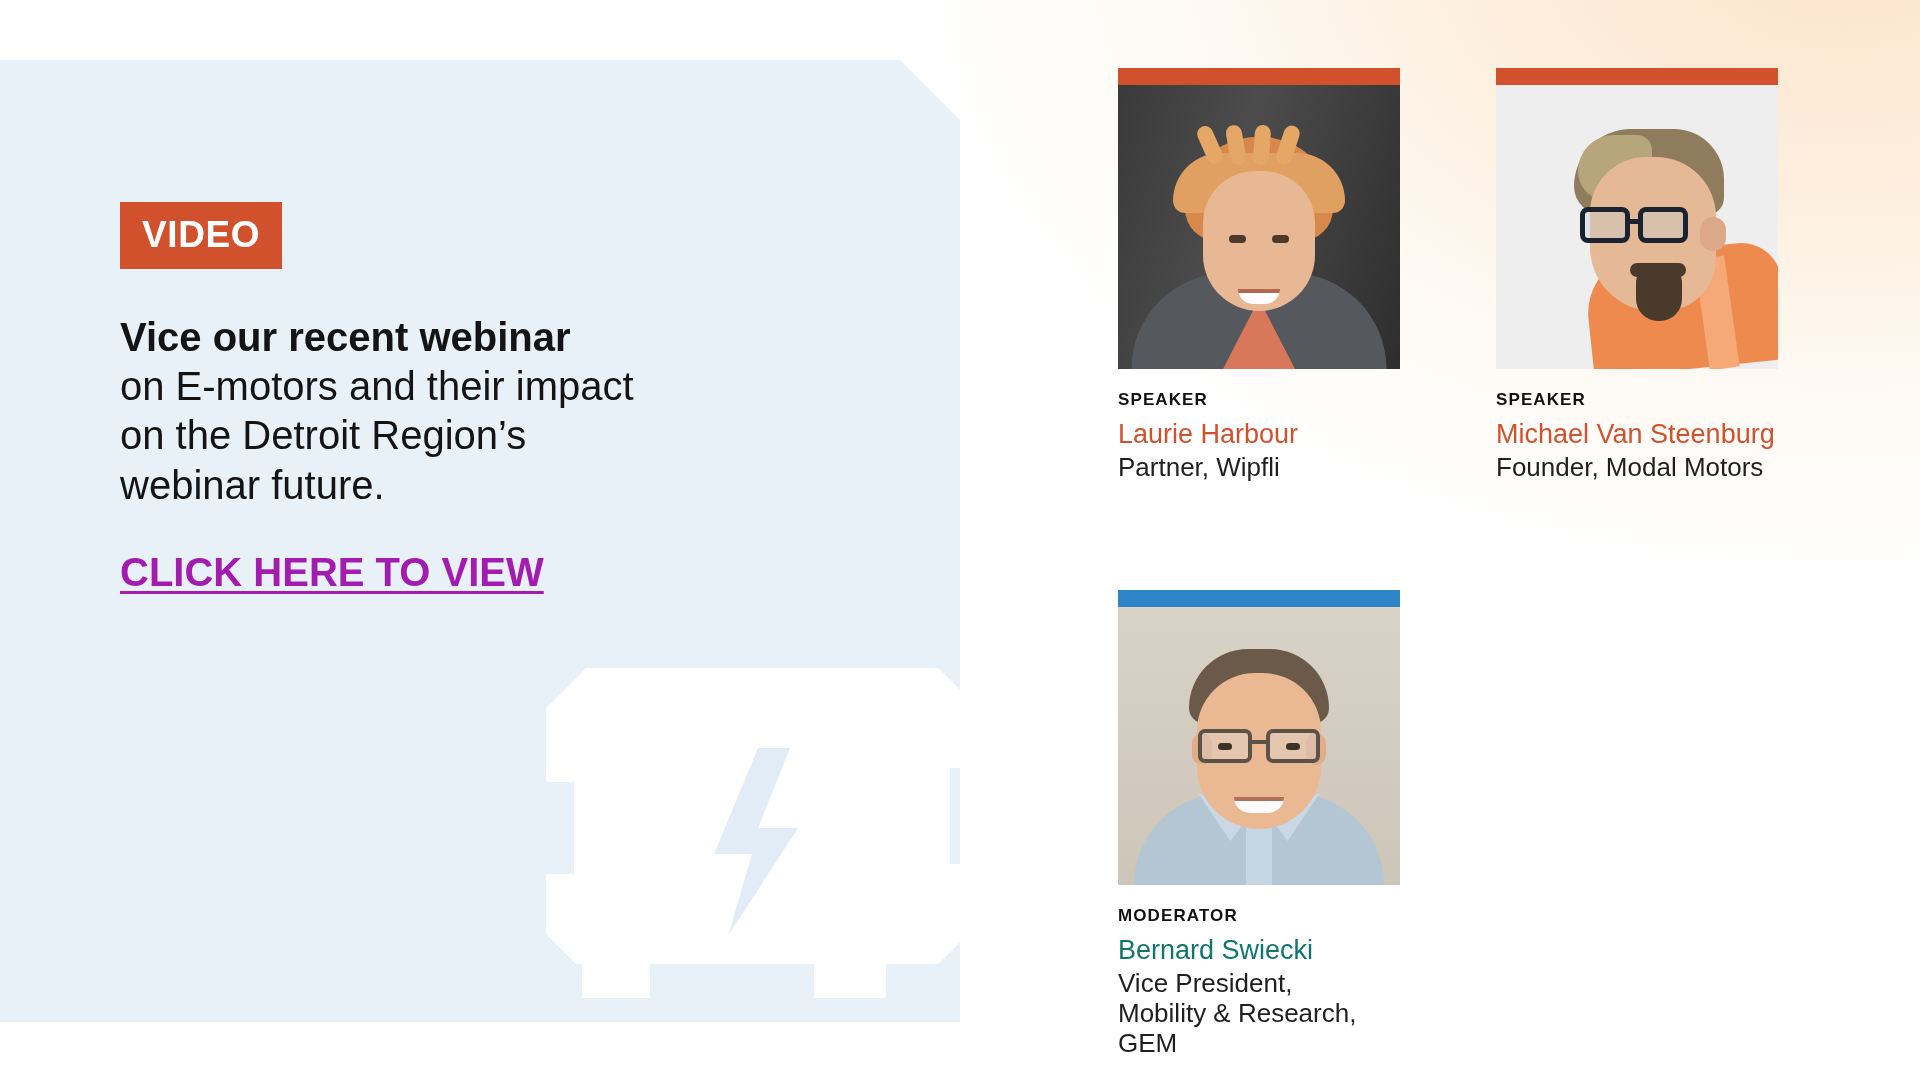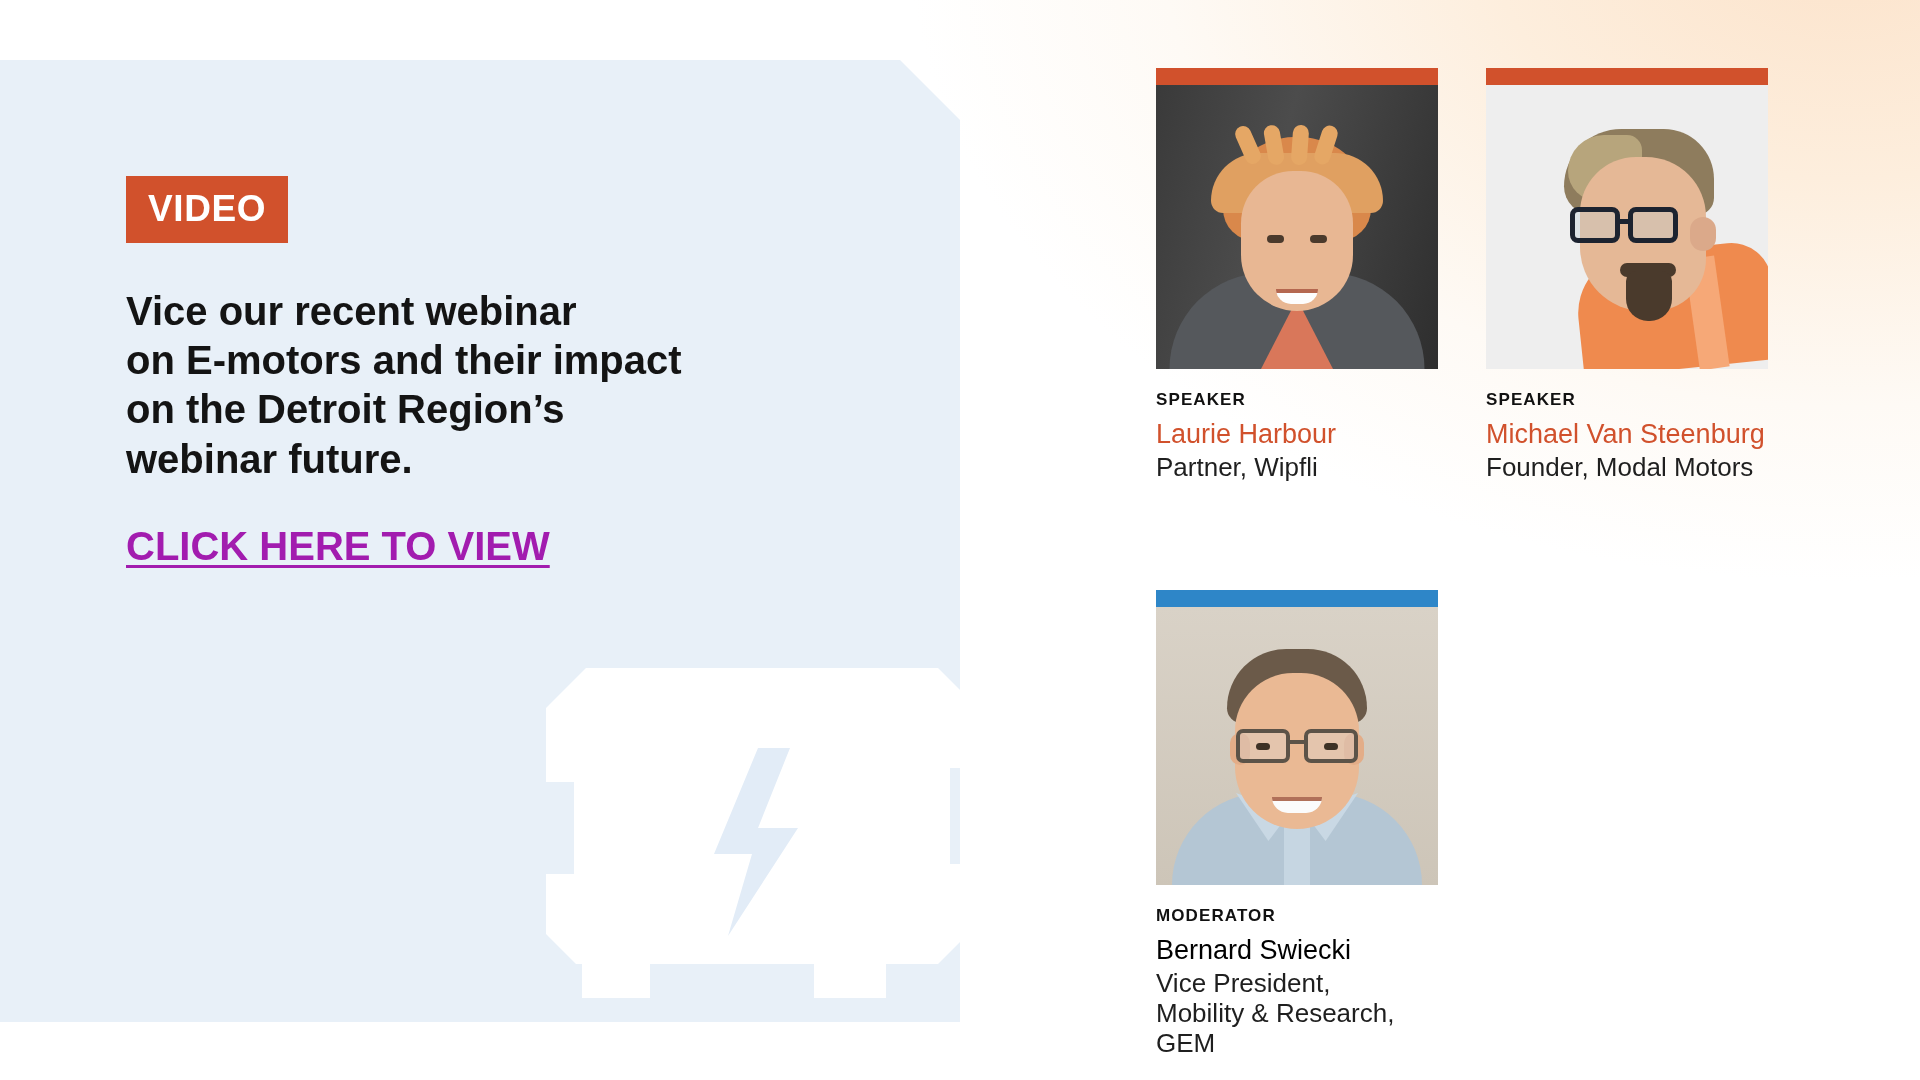--- a/index.html
+++ b/index.html
@@ -31,23 +31,22 @@
   #watermark {
     position:absolute;
     left:546px; top:668px; width:432px; height:372px;
     pointer-events:none;
   }
   #watermark svg { display:block; width:100%; height:100%; }
 
   
   #hero-content {
     position:absolute;
-    left:120px; top:176px; width:700px;
+    left:120px; top:202px; width:700px;
     z-index:5;
-    margin-left:6px;
   }
 
   #video-badge {
     display:inline-block;
     background:#d1512c;
     color:#ffffff;
     font-weight:700;
     font-size:37px;
     letter-spacing:0.6px;
     line-height:1;
@@ -64,21 +63,21 @@
   }
   #hero-title .line { display:block; }
 
   #hero-body {
     margin-top:44px;
     color:#141414;
     font-size:40px;
     line-height:1.23;
   }
   #hero-body .lead { font-weight:700; display:block; }
-  #hero-body .line { display:block; font-weight:700; }
+  #hero-body .line { display:block; font-weight:400; }
 
   #cta-link {
     display:inline-block;
     margin-top:38px;
     color:#a21caf;
     font-weight:700;
     font-size:40px;
     line-height:1.22;
     text-decoration:none;
     cursor:pointer;
@@ -91,21 +90,21 @@
     width:max-content;
   }
 
   
   #people {
     position:absolute;
     left:1118px; top:68px;
     width:700px;
     z-index:6;
   }
-  .people-row { display:flex; gap:48px;margin-left:38px; }
+  .people-row { display:flex; gap:96px; }
   .people-row.second { margin-top:108px; }
 
   .person { width:282px; }
   .person.moderator { width:282px; }
 
   .photo-frame { width:100%; }
   .photo-bar { height:17px; width:100%; }
   .photo-bar.speaker  { background:#d1512c; }
   .photo-bar.moderator{ background:#2e86c8; }
 
@@ -120,21 +119,21 @@
     color:#111111;
     line-height:1.1;
   }
   .person-name {
     margin-top:9px;
     font-size:27px;
     font-weight:400;
     line-height:1.12;
   }
   .person-name.speaker   { color:#d1512c; }
-  .person-name.moderator { color:#000000; }
+  .person-name.moderator { color:#0f766e; }
   .person-title {
     margin-top:3px;
     font-size:26px;
     color:#1f1f1f;
     line-height:1.16;
     white-space:pre-line;
   }
 
   
   .portrait { position:absolute; inset:0; }

